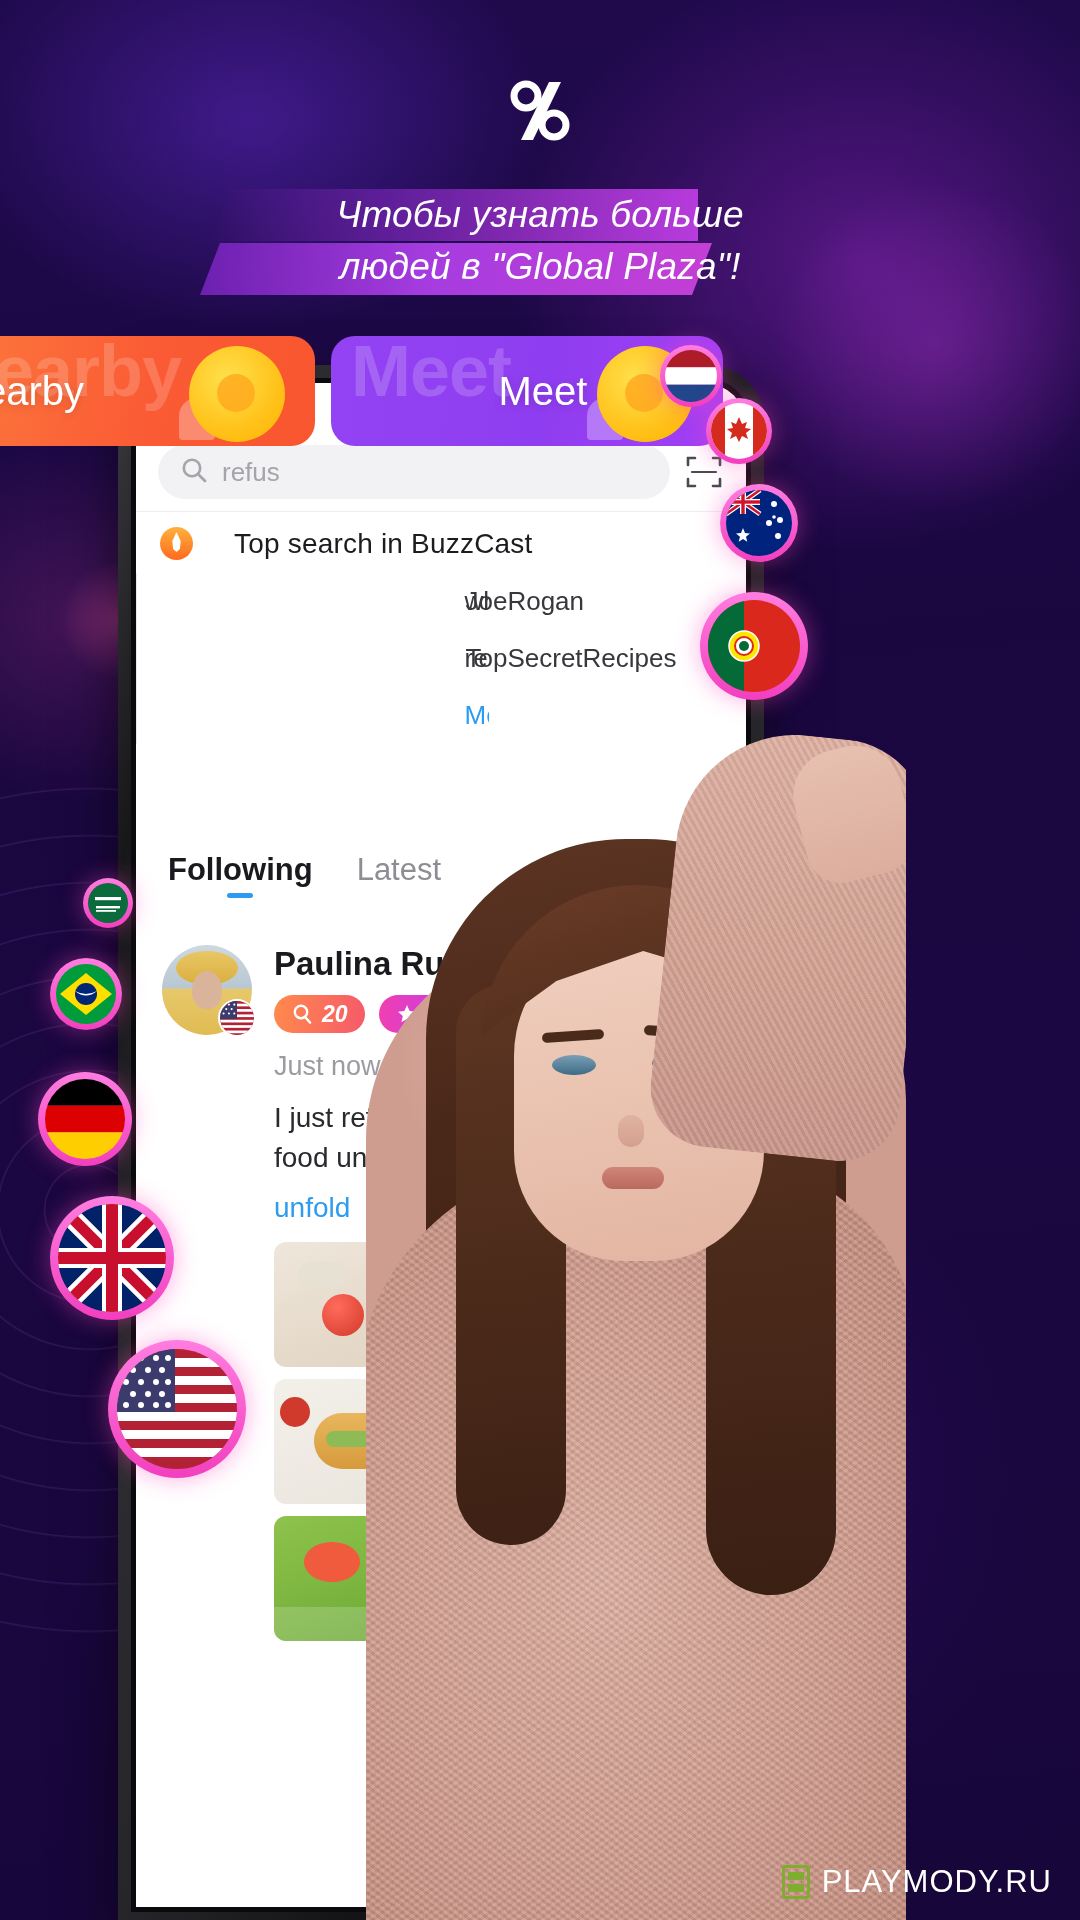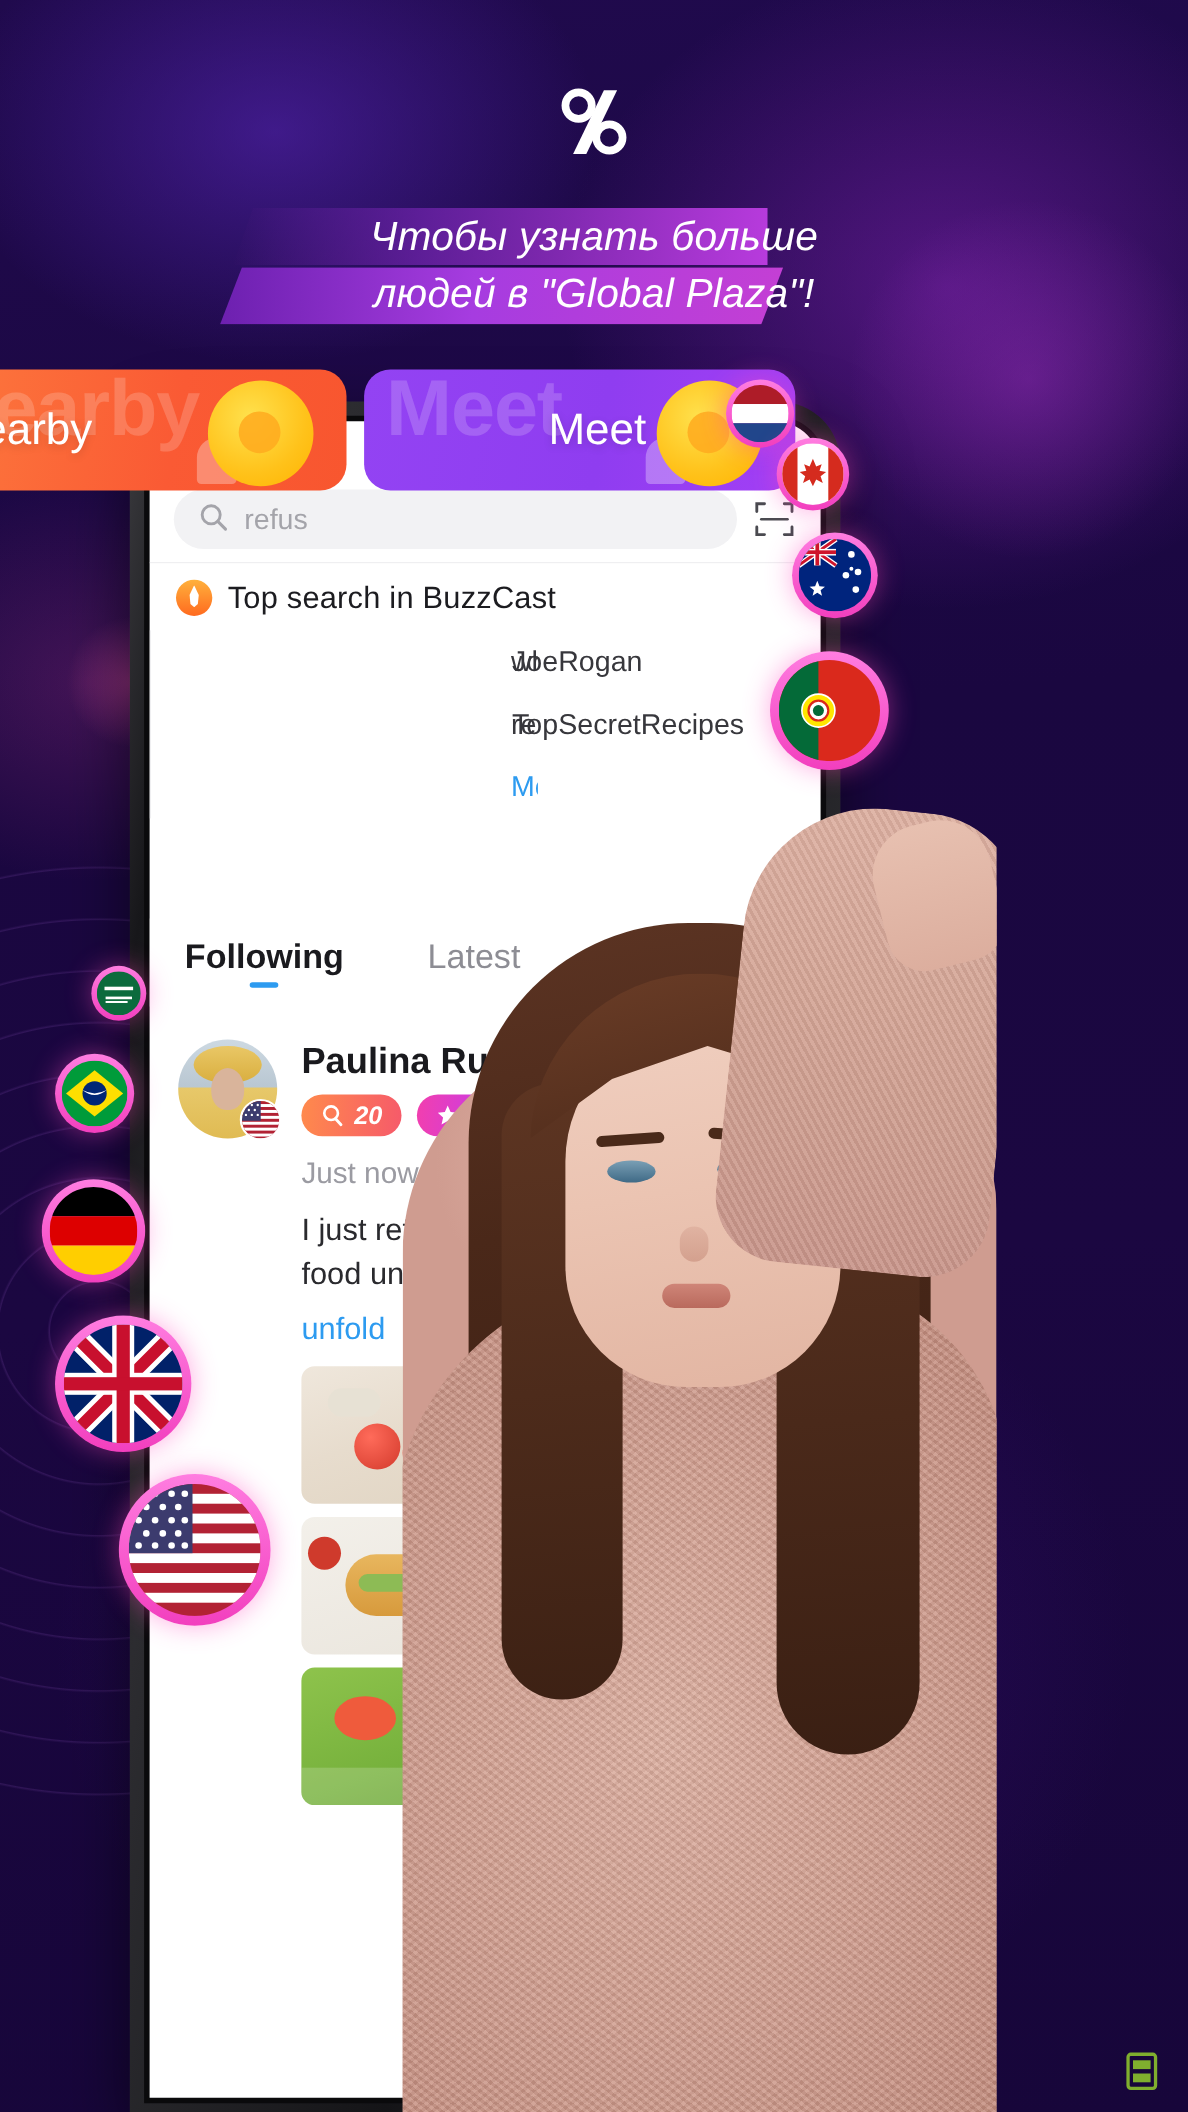--- a/index.html
+++ b/index.html
@@ -133,21 +133,21 @@
 
   
   #topsearch-head {
     position:absolute; left:24px; top:144px; display:flex; align-items:center; gap:14px; z-index:3;
   }
   #flame { width:33px; height:33px; border-radius:50%;
     background:linear-gradient(180deg,#ffb13c,#ff6a1f); position:relative; flex:none; }
   #flame::after{content:"";position:absolute;left:50%;top:5px;transform:translateX(-50%);
     width:12px;height:20px;background:#fff;border-radius:50% 50% 50% 50%/60% 60% 40% 40%;
     clip-path:polygon(50% 0,85% 45%,78% 85%,50% 100%,22% 85%,15% 45%);}
-  #topsearch-title { font-size:28px; color:#1c1c20; letter-spacing:0.2px; }
+  #topsearch-title { font-size:28px; color:#1c1c20; letter-spacing:0.2px;margin-left:27px; }
 
   #grid {
     position:absolute; left:0; top:190px; width:100%; z-index:3;
     display:grid; grid-template-columns:1fr 1px 1fr; column-gap:0; row-gap:0;
   }
   .gcell { padding:13px 24px; font-size:26px; color:#37373c; white-space:nowrap; overflow:hidden; }
   .gdiv { background:#e9e9ec; grid-row:1 / span 3; width:1px; }
   .gmore { color:#2d9bf0; display:flex; align-items:center; gap:12px; }
   .gmore .chev { display:inline-block; width:12px; height:12px; border-right:3px solid #2d9bf0;
     border-top:3px solid #2d9bf0; transform:rotate(45deg); }
@@ -167,21 +167,21 @@
   .card-deco { position:absolute; right:8px; top:4px; width:120px; height:104px; }
   .deco-circle{position:absolute;right:22px;top:6px;width:96px;height:96px;border-radius:50%;
     background:radial-gradient(circle at 40% 35%,#ffe14d,#ffc21a 60%,#ffb300 100%);}
   .deco-hole{position:absolute;right:52px;top:34px;width:38px;height:38px;border-radius:50%;
     background:rgba(255,170,30,0.85);}
   .deco-person{position:absolute;right:92px;bottom:4px;width:36px;height:42px;
     background:rgba(255,255,255,0.30);border-radius:18px 18px 4px 4px;}
 
   
   #tabs { position:absolute; left:0; top:452px; width:100%; height:80px; display:flex;
-          align-items:center; padding:0 32px; gap:76px; z-index:3;
+          align-items:center; padding:0 32px; gap:44px; z-index:3;
           background:linear-gradient(180deg,#fff,#fff); }
   .tab { font-size:31px; color:#8d8d94; position:relative; padding-bottom:10px; white-space:nowrap;}
   .tab.active { color:#1a1a1e; font-weight:bold; }
   .tab.active::after { content:""; position:absolute; left:50%; transform:translateX(-50%);
     bottom:0; width:26px; height:5px; border-radius:3px; background:#2d9bf0; }
 
   
   #post { position:absolute; left:0; top:540px; width:100%; padding:22px 26px; z-index:3; }
   #post-head { display:flex; gap:22px; align-items:flex-start; }
   #avatar-wrap { position:relative; width:90px; height:90px; flex:none; }
@@ -678,13 +678,14 @@
   <div class="eye" id="eye-r"></div>
   <div id="nose"></div>
   <div id="lips"></div>
   <div id="girl-hair-front"></div>
   <div id="girl-arm"></div>
   <div id="girl-hand"></div>
 </div>
 
 <div id="watermark">
   <span id="wm-icon"></span>
+  <span id="wm-text">PLAYMODY.RU</span>
 </div>
 
 </body></html>

